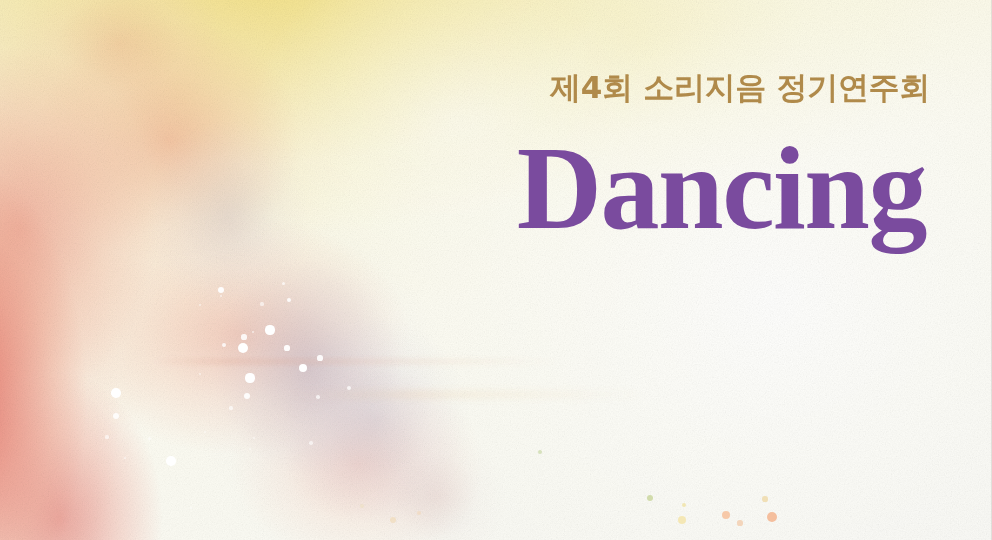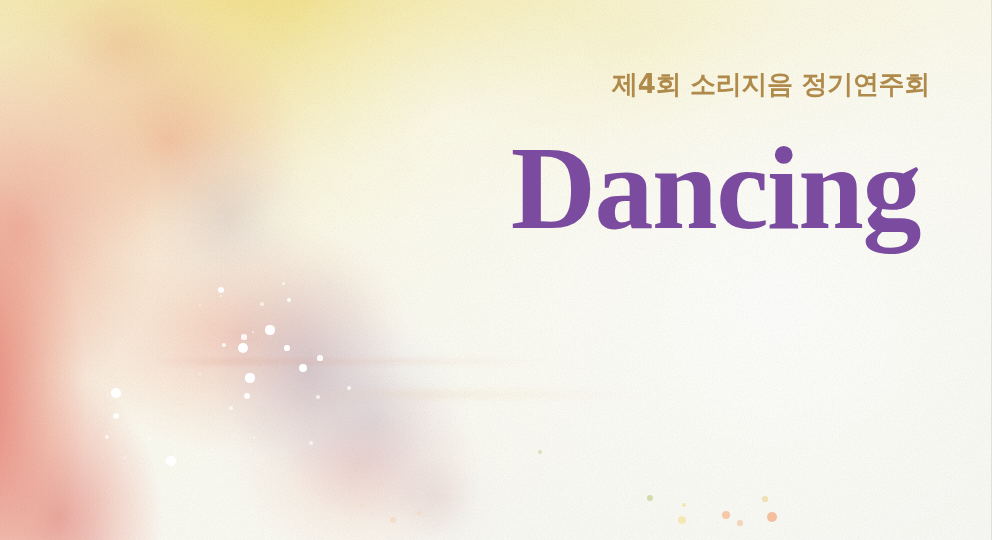--- a/index.html
+++ b/index.html
@@ -183,30 +183,30 @@
     right: 62px;
     top: 0;
     width: 560px;
     text-align: right;
   }
 
   .subtitle {
     margin: 0;
     padding-top: 70px;
     font-family: "DejaVu Sans", "Liberation Sans", sans-serif;
-    font-size: 26px;
+    font-size: 31px;
     font-weight: 700;
     letter-spacing: -0.3px;
     line-height: 1.15;
     color: #b08a4a;
     white-space: nowrap;
   }
 
   .title {
-    margin: 10px;
+    margin: 4px;
     padding-top: 24px;
     font-family: "Liberation Serif", "DejaVu Serif", serif;
     font-weight: 700;
     font-size: 118px;
     line-height: 0.935;
     letter-spacing: -1.5px;
     color: #7a4b9e;
   }
   .title-line {
     display: block;

